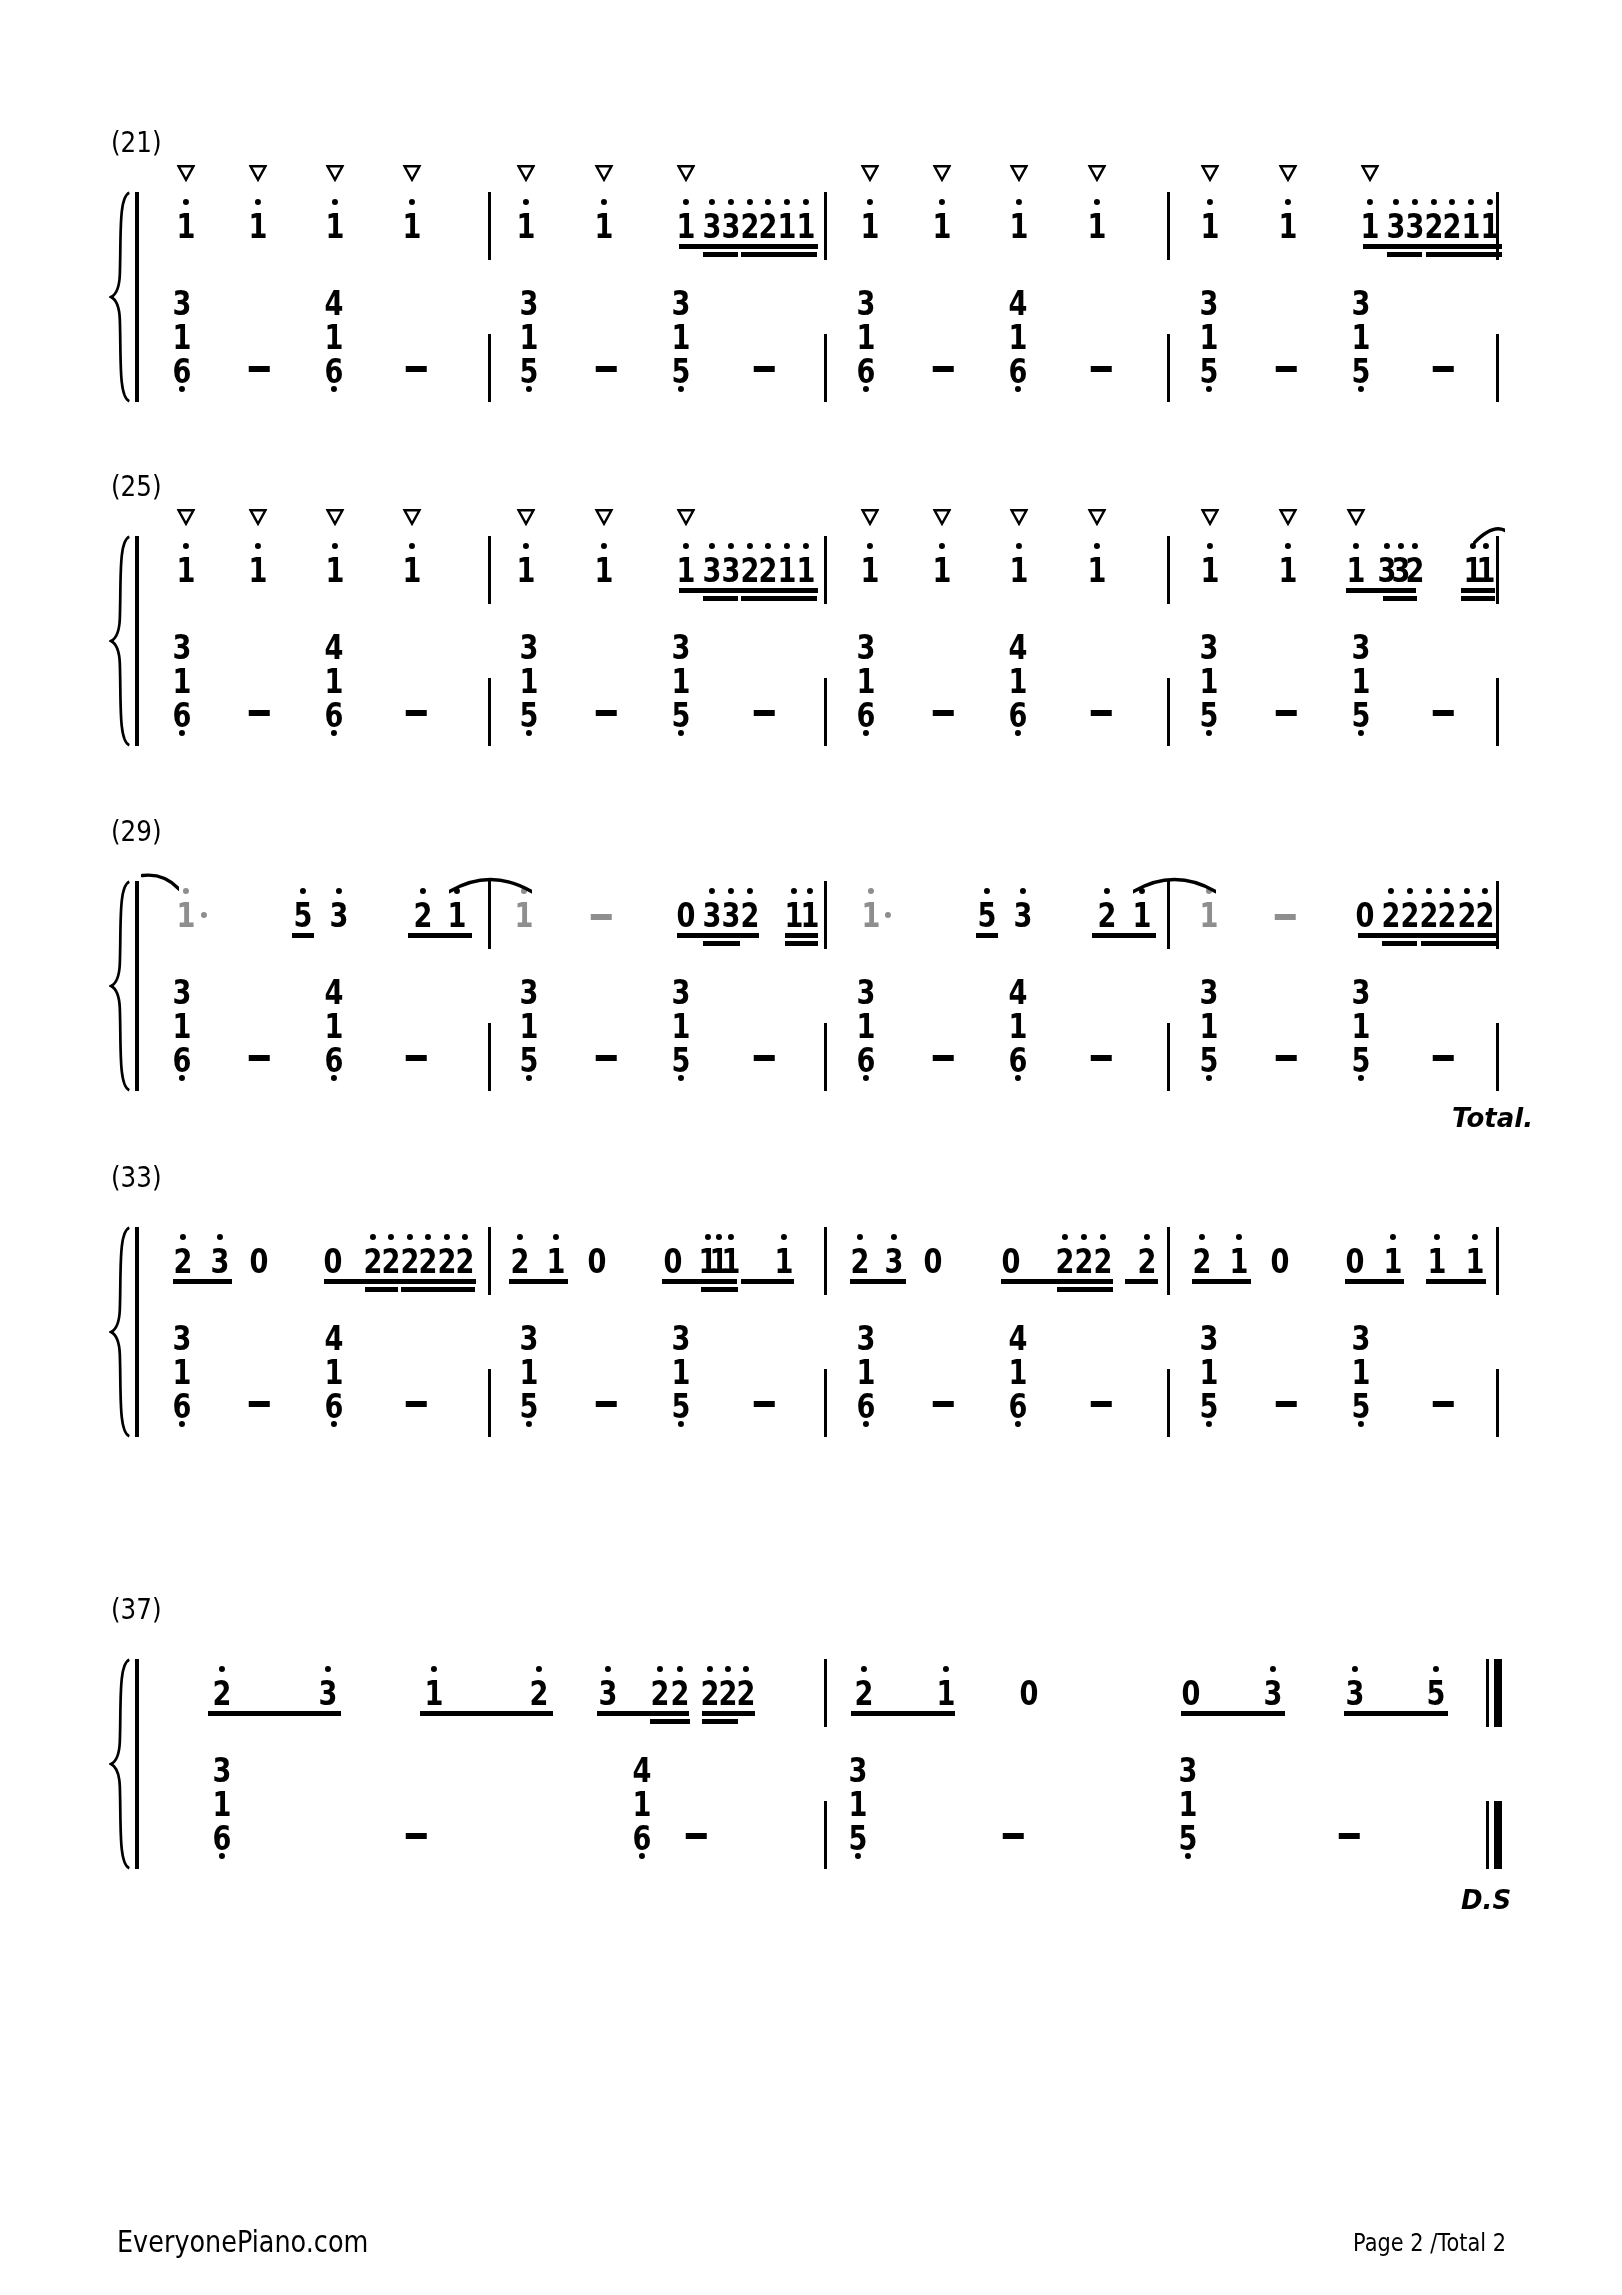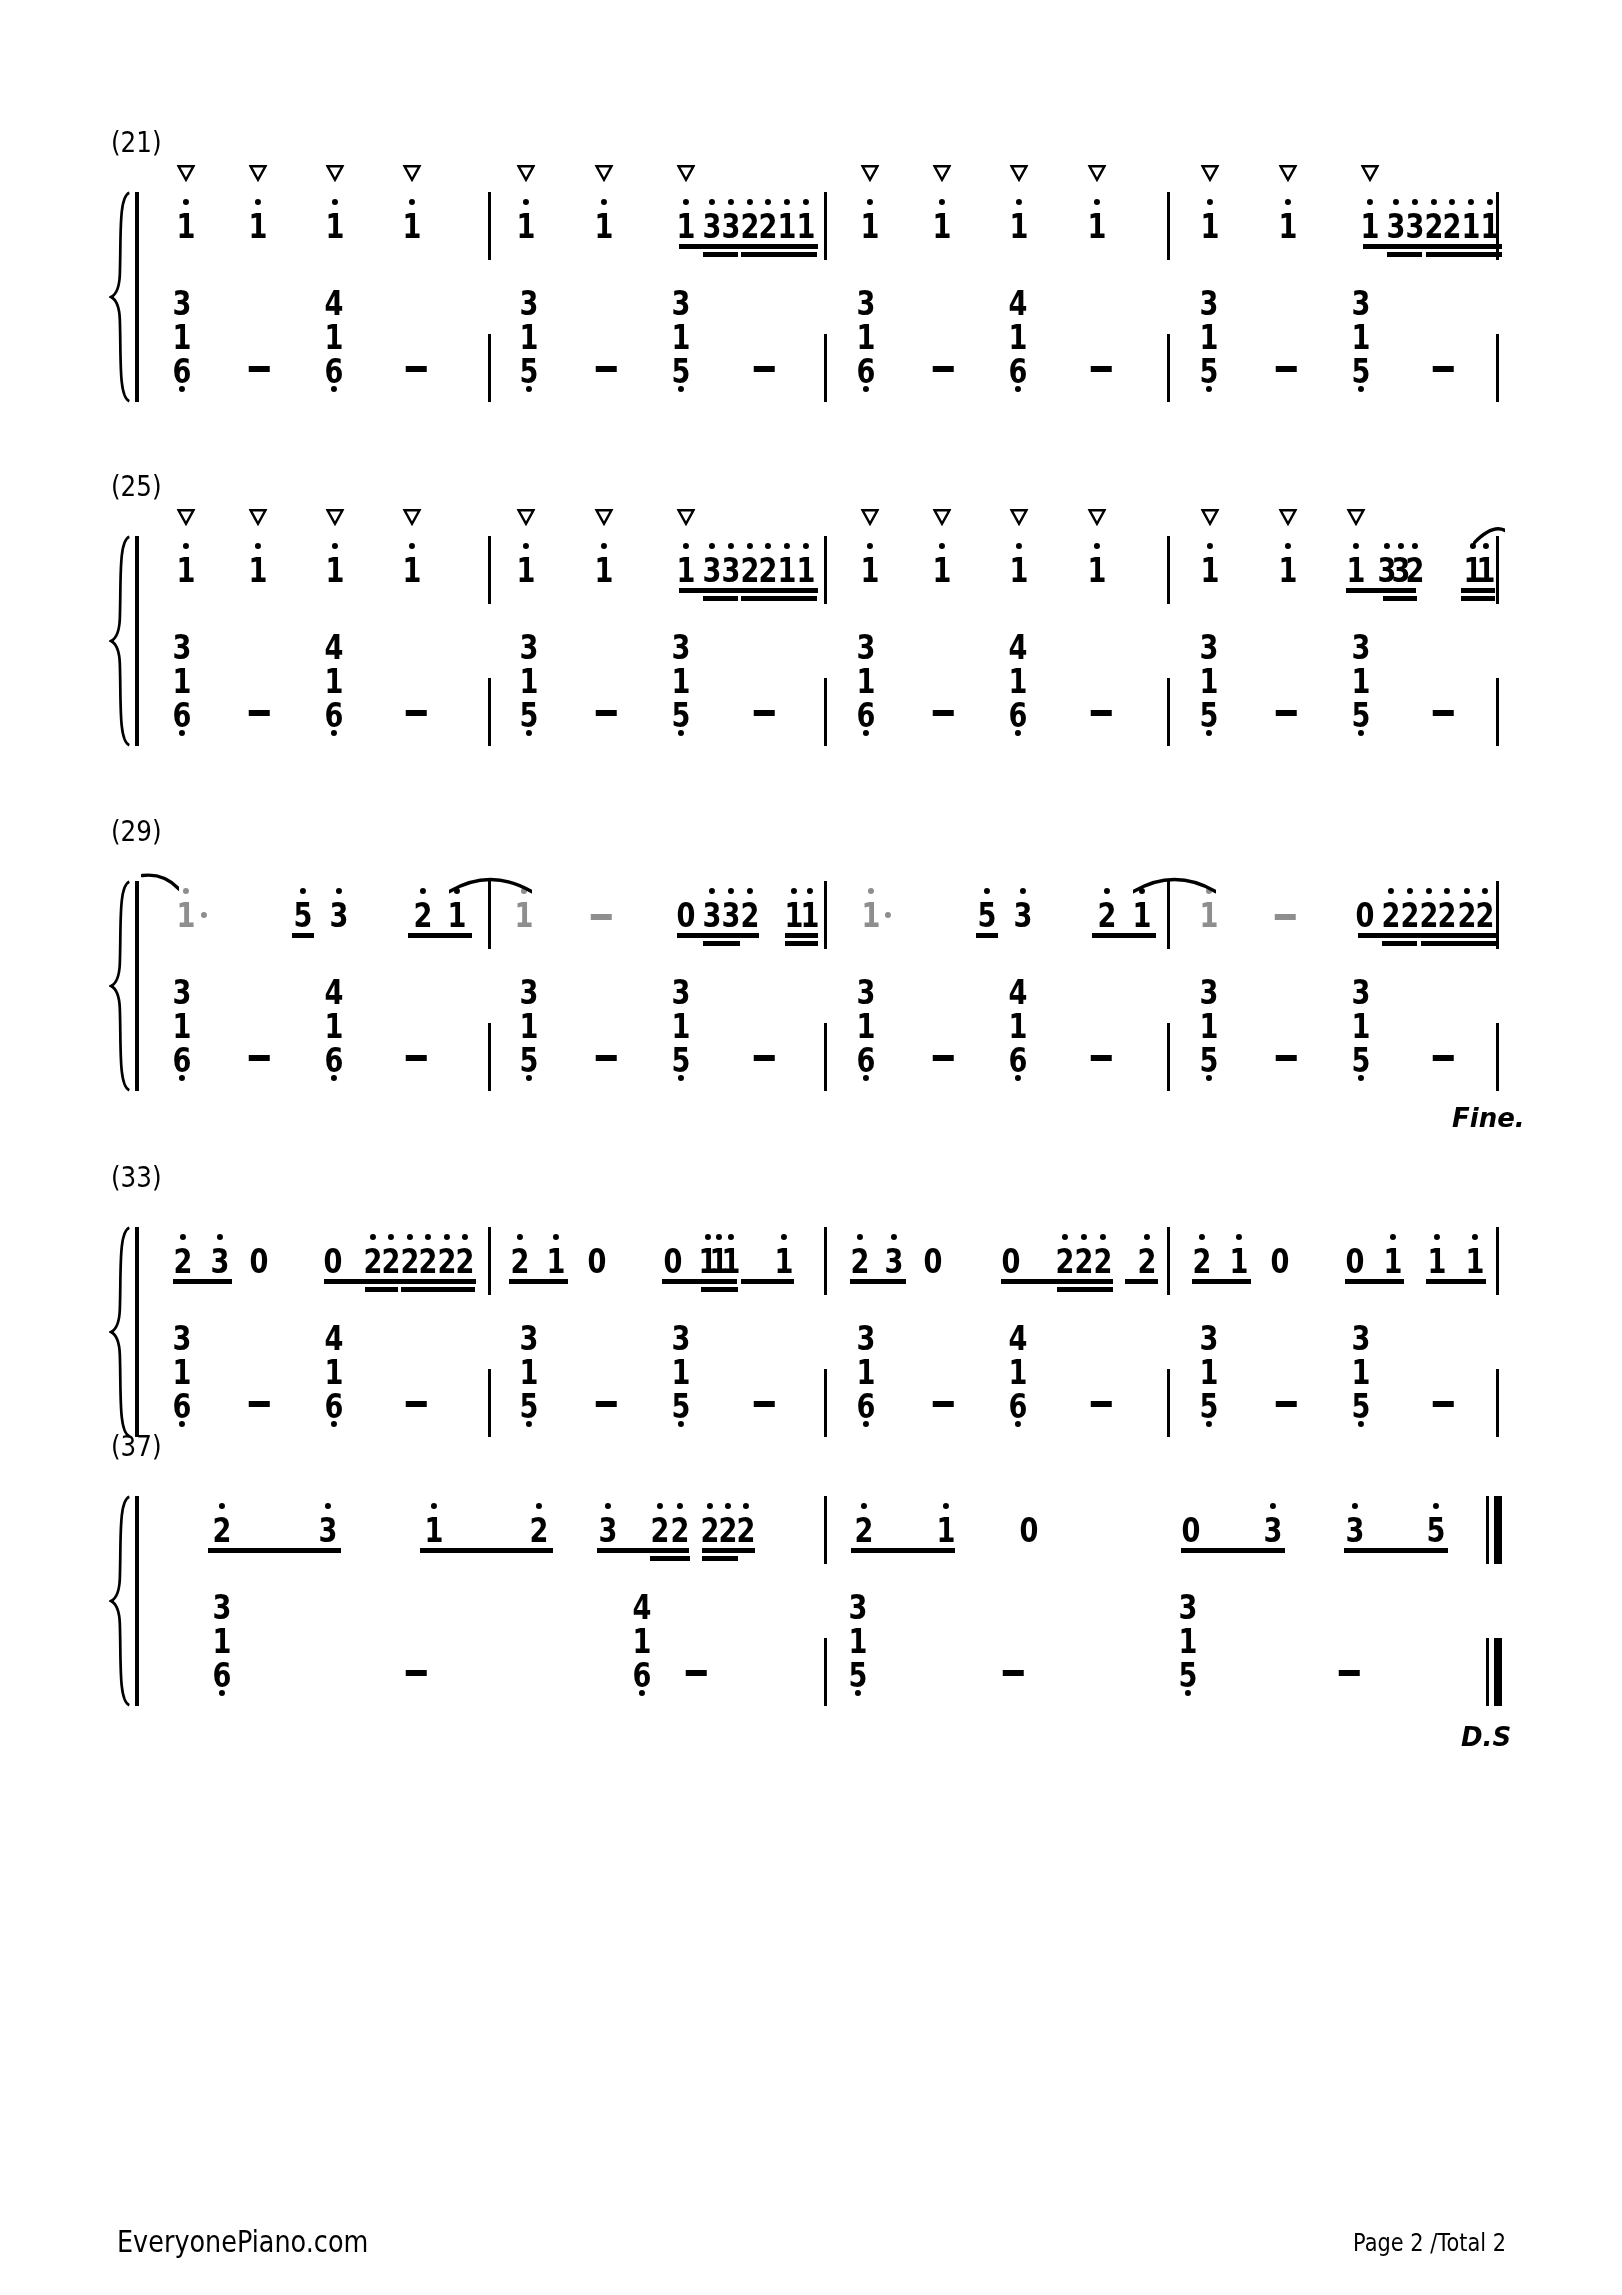--- a/index.html
+++ b/index.html
@@ -464,21 +464,21 @@
         <div class="num" style="left: 1209px; top: 160px;">3</div>
         <div class="num" style="left: 1209px; top: 194px;">1</div>
         <div class="num" style="left: 1209px; top: 228px;">5</div>
         <div class="ldot" style="left: 1209px; top: 258px;"></div>
         <div class="dash" style="left: 1286px; top: 238px;"></div>
         <div class="num" style="left: 1361px; top: 160px;">3</div>
         <div class="num" style="left: 1361px; top: 194px;">1</div>
         <div class="num" style="left: 1361px; top: 228px;">5</div>
         <div class="ldot" style="left: 1361px; top: 258px;"></div>
         <div class="dash" style="left: 1443px; top: 238px;"></div>
-        <div class="xlabel" style="left: 1452px; top: 288px;">Fine.</div>
+        <div class="xlabel" style="left: 1452px; top: 288px;">Total.</div>
       </div>
       <div class="system" style="top: 1163px;">
         <div class="mlabel" style="left: 111px; top: 0px;">(33)</div>
         <div class="brace" style="left: 109px; top: 61px;"><svg width="23" height="216" viewBox="0 0 34 316">
             <path d="M30,4 C14,10 18,70 16,125 C15,150 7,156 3,158 C7,160 15,166 16,191 C18,246 14,306 30,312" fill="none" stroke="#000" stroke-width="4"></path>
           </svg></div>
         <div class="leftline" style="left: 135px; top: 64px; height: 210px;"></div>
         <div class="bar" style="left: 488px; top: 64px; height: 68px;"></div>
         <div class="bar" style="left: 488px; top: 206px; height: 68px;"></div>
         <div class="bar" style="left: 824px; top: 64px; height: 68px;"></div>
@@ -594,21 +594,21 @@
         <div class="num" style="left: 1209px; top: 194px;">1</div>
         <div class="num" style="left: 1209px; top: 228px;">5</div>
         <div class="ldot" style="left: 1209px; top: 258px;"></div>
         <div class="dash" style="left: 1286px; top: 238px;"></div>
         <div class="num" style="left: 1361px; top: 160px;">3</div>
         <div class="num" style="left: 1361px; top: 194px;">1</div>
         <div class="num" style="left: 1361px; top: 228px;">5</div>
         <div class="ldot" style="left: 1361px; top: 258px;"></div>
         <div class="dash" style="left: 1443px; top: 238px;"></div>
       </div>
-      <div class="system" style="top: 1432px;">
+      <div class="system" style="top: 1595px;">
         <div class="mlabel" style="left: 111px; top: 0px;">(37)</div>
         <div class="brace" style="left: 109px; top: 61px;"><svg width="23" height="216" viewBox="0 0 34 316">
             <path d="M30,4 C14,10 18,70 16,125 C15,150 7,156 3,158 C7,160 15,166 16,191 C18,246 14,306 30,312" fill="none" stroke="#000" stroke-width="4"></path>
           </svg></div>
         <div class="leftline" style="left: 135px; top: 64px; height: 210px;"></div>
         <div class="bar" style="left: 824px; top: 64px; height: 68px;"></div>
         <div class="bar" style="left: 824px; top: 206px; height: 68px;"></div>
         <div class="bar thin" style="left: 1486px; top: 64px; height: 68px;"></div>
         <div class="bar thin" style="left: 1486px; top: 206px; height: 68px;"></div>
         <div class="bar thick" style="left: 1494px; top: 64px; height: 68px;"></div>

